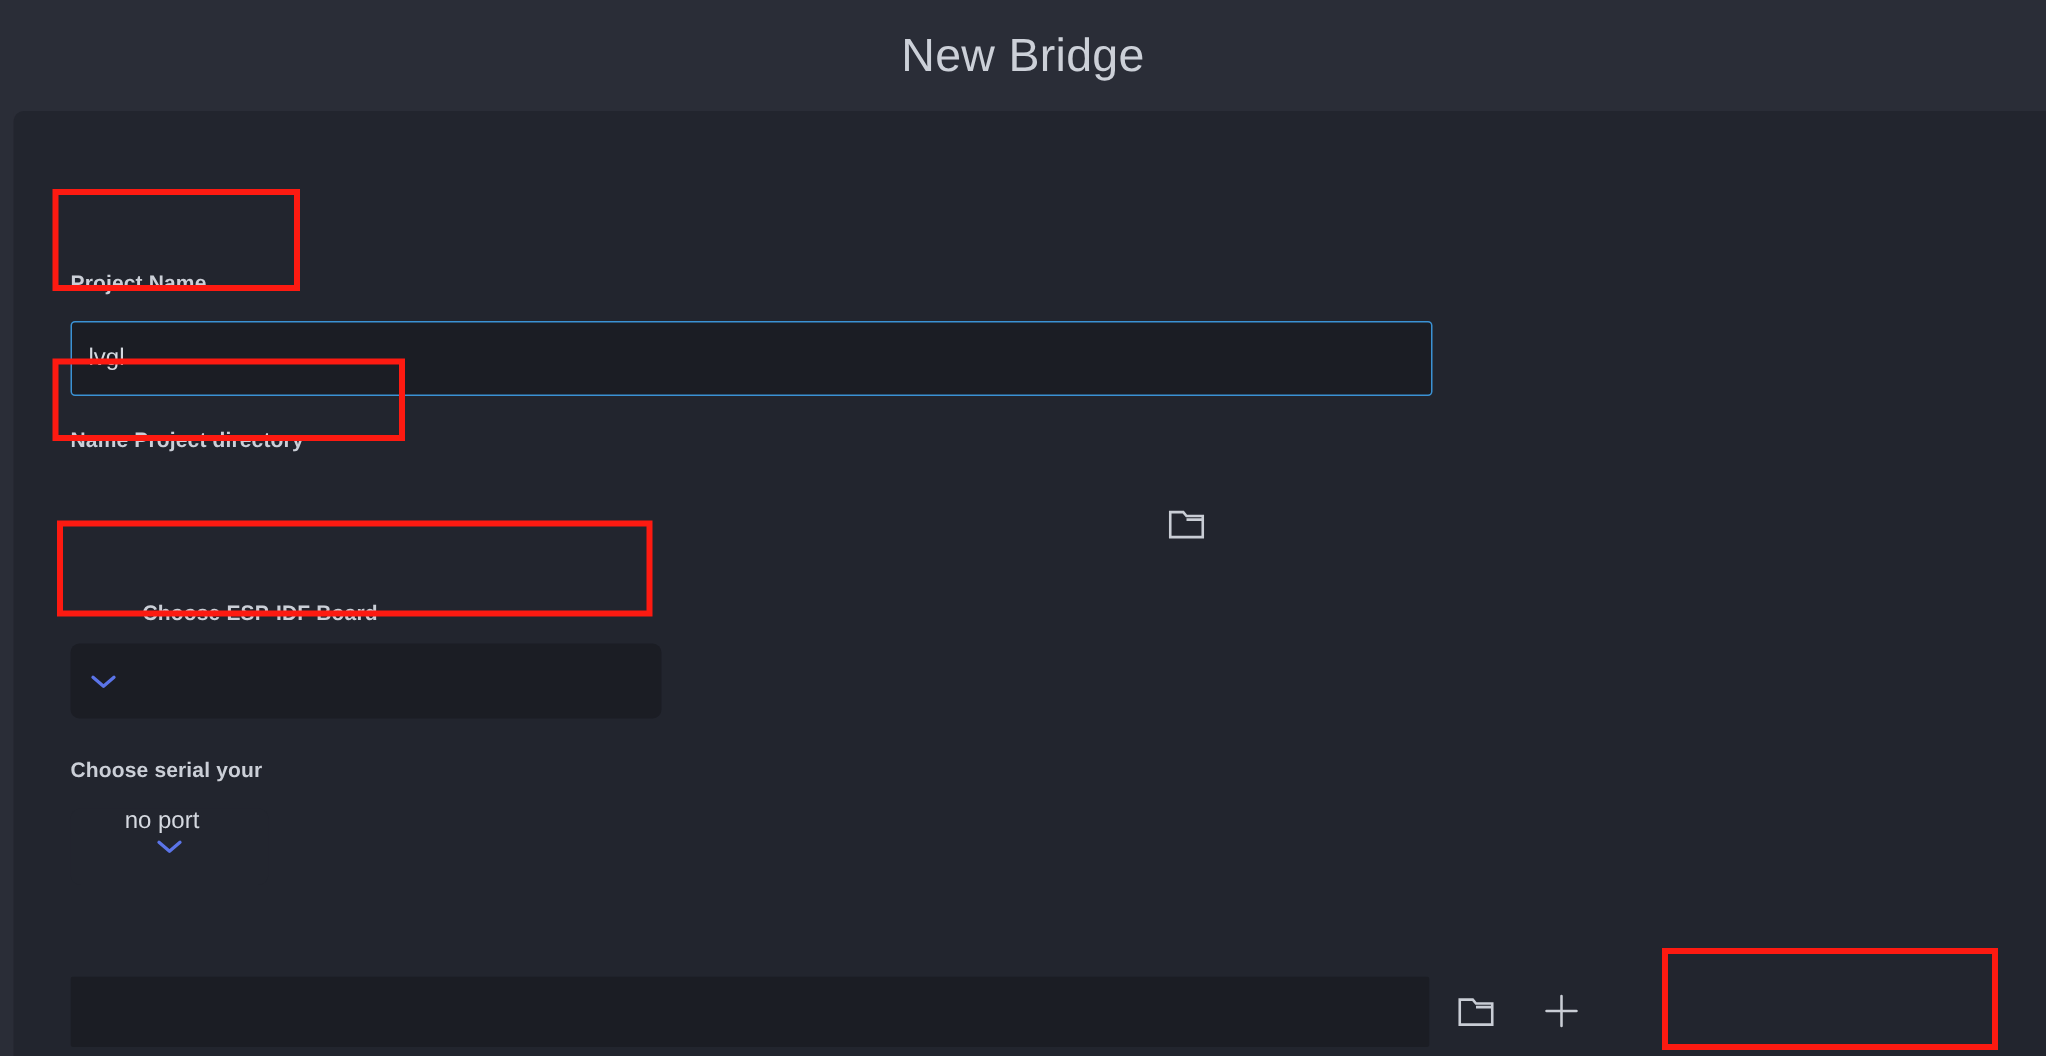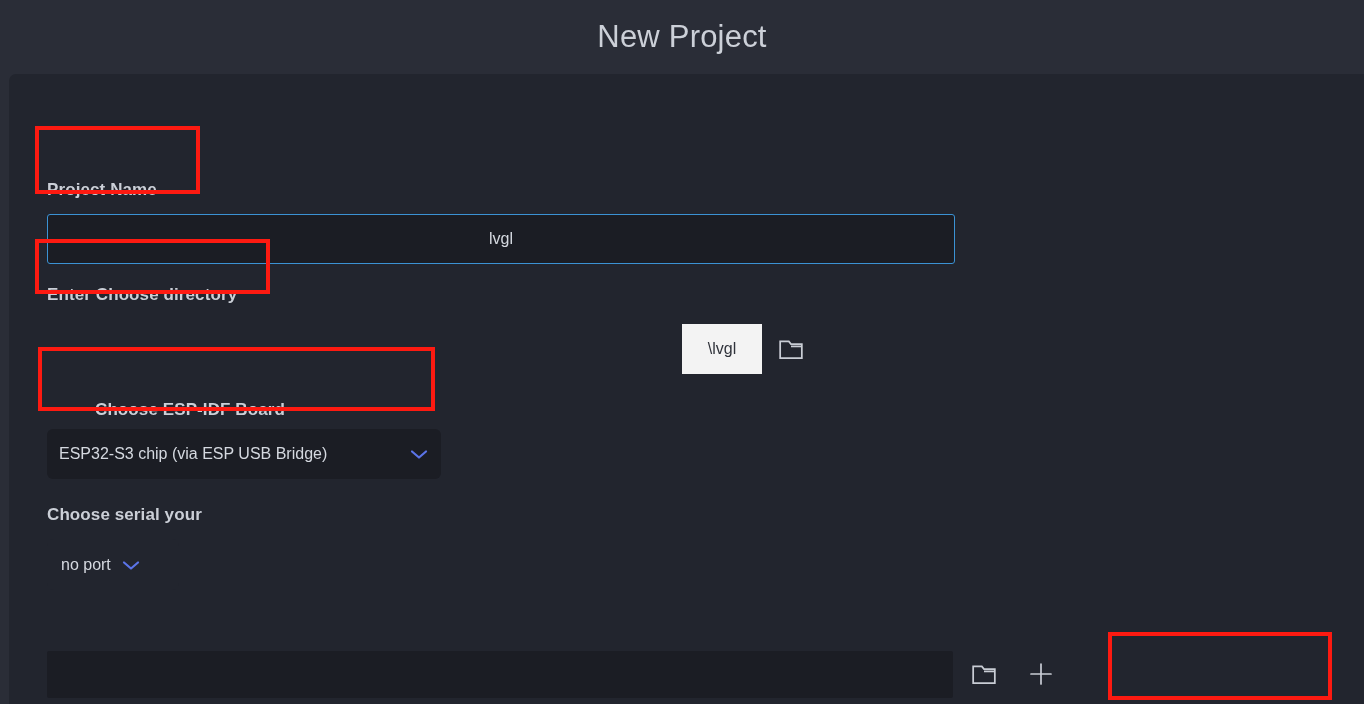--- a/index.html
+++ b/index.html
@@ -52,21 +52,21 @@
     left: 9px; top: 74px;
     width: 1355px;
     height: 630px;
     background: #22252e;
     border-top-left-radius: 7px;
   }
 
   
   .field-label {
     position: absolute;
-    font-size: 17px;
+    font-size: 14px;
     font-weight: bold;
     color: #cbcfd7;
     white-space: nowrap;
     letter-spacing: 0.1px;
   }
 
   .text-input {
     position: absolute;
     background: #1b1d24;
     border: 1px solid transparent;
@@ -79,21 +79,21 @@
   }
   .text-input.focused {
     border-color: #3b92d4;
   }
   .text-input::placeholder { color: #7b808c; }
 
   
   #project-name-label { left: 38px; top: 106px; }
   #project-name-input {
     left: 38px; top: 140px;
-    width: 908px; height: 50px; text-align: center;
+    width: 908px; height: 50px;
   }
 
   
   #project-dir-label { left: 38px; top: 211px; }
   #project-dir-input {
     left: 38px; top: 250px;
     width: 635px; height: 50px;
     border-radius: 0;
   }
   #project-dir-suffix {
@@ -139,20 +139,21 @@
   #port-select {
     position: absolute;
     left: 38px; top: 465px;
     width: 132px; height: 51px;
     background: #22252e;
     border-radius: 7px;
     display: flex;
     align-items: center;
     padding: 0 14px;
     cursor: pointer;
+    flex-direction: column;
   }
   #port-select .sel-text {
     font-size: 16px;
     color: #d5d9e0;
     white-space: nowrap;
     margin-right: 10px;
   }
 
   
   #component-label { left: 38px; top: 536px; }
@@ -185,42 +186,40 @@
   #annot-project-dir  { left: 35px;   top: 239px; width: 235px; height: 55px; }
   #annot-board        { left: 38px;   top: 347px; width: 397px; height: 64px; }
   #annot-template     { left: 1108px; top: 632px; width: 224px; height: 68px; }
 
   .icon-svg { display: block; width: 100%; height: 100%; }
 </style>
 </head>
 <body>
 
 <div id="header">
-  <div id="page-title">New Project</div>
+  <div id="page-title">New Bridge</div>
 </div>
 
 <div id="left-gutter"></div>
 
 <div id="form-panel">
 
   <div class="field-label" id="project-name-label">Project Name</div>
   <input class="text-input focused" id="project-name-input" type="text" value="lvgl" style="">
 
-  <div class="field-label" id="project-dir-label">Enter Choose directory</div>
-  <div id="project-dir-suffix">\lvgl</div>
+  <div class="field-label" id="project-dir-label">Name Project directory</div>
   <div id="project-dir-browse">
     <svg class="icon-svg" viewBox="0 0 24 22" fill="none" stroke="#c9cdd5" stroke-width="1.6">
       <path d="M2 4 h8 l2 2.4 h10 v13 h-20 z"></path>
       <path d="M12 8.6 h10"></path>
     </svg>
   </div>
 
   <div class="field-label" id="board-label">Choose ESP-IDF Board</div>
   <div id="board-select">
-    <span class="sel-text">ESP32-S3 chip (via ESP USB Bridge)</span>
     <span style="width:20px;height:14px;display:block;">
       <svg class="icon-svg" viewBox="0 0 20 14" fill="none" stroke="#5b74e8" stroke-width="2.2" stroke-linecap="round" stroke-linejoin="round">
         <path d="M3 4.5 L10 10.5 L17 4.5"></path>
       </svg>
     </span>
   </div>
 
   <div class="field-label" id="port-label">Choose serial your</div>
   <div id="port-select">
     <span class="sel-text">no port</span>

